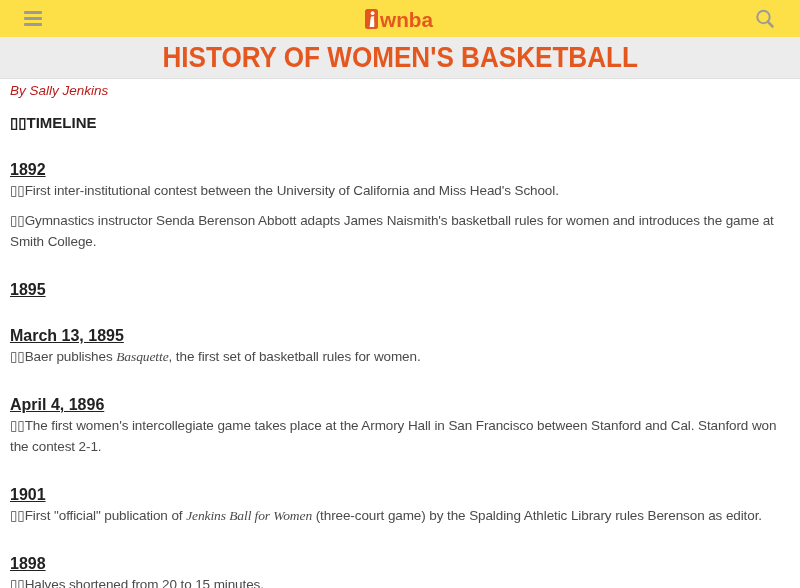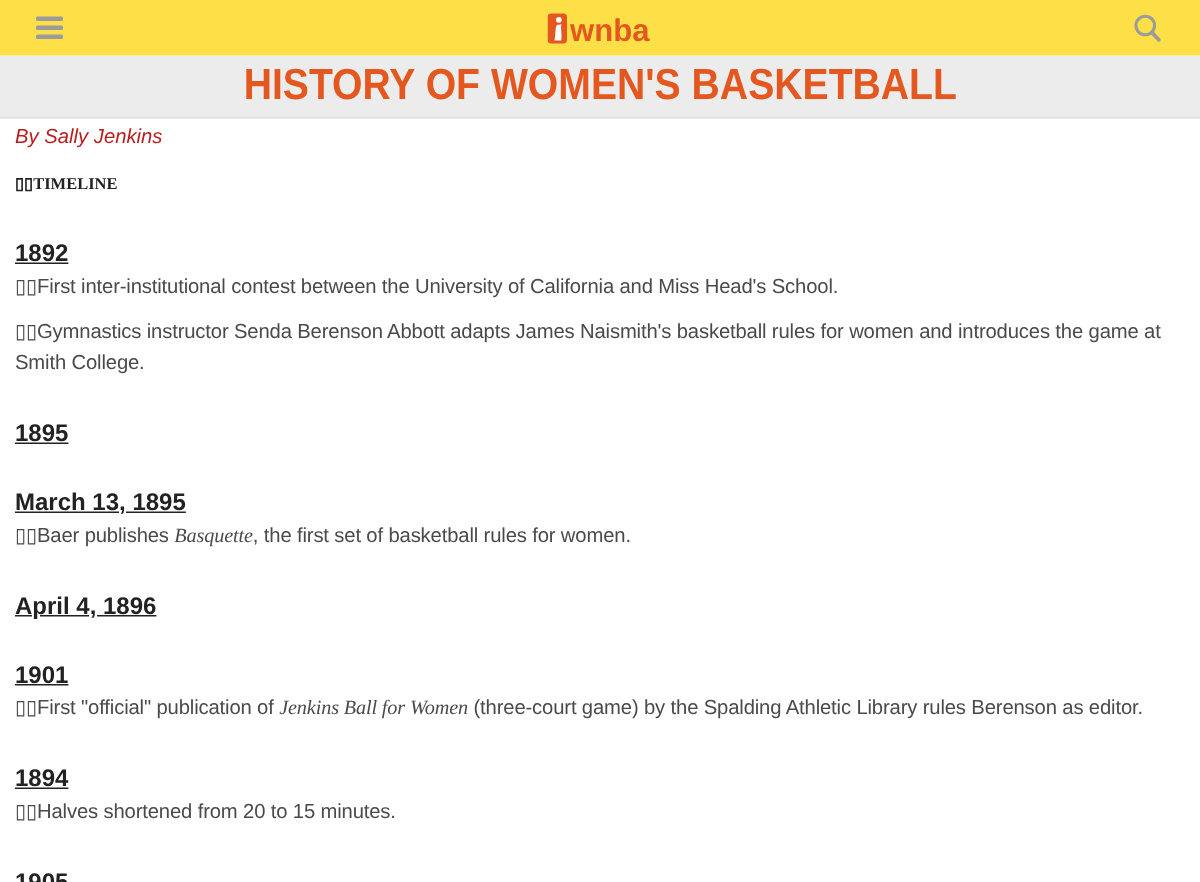--- a/index.html
+++ b/index.html
@@ -37,23 +37,22 @@
     margin:0;font-size:29px;font-weight:bold;color:var(--accent);
     letter-spacing:0;transform:scaleX(0.9);transform-origin:center;
     white-space:nowrap;
   }
   
   main.article{padding:4px 10px 0 10px;}
   .byline{
     margin:0;font-size:13.5px;font-style:italic;color:#b91c1c;line-height:16px;
   }
   h2.section-heading{
-    margin:15px 0 0 0;font-size:11px;line-height:18px;font-weight:bold;
+    margin:15px 0 0 0;font-size:15px;line-height:18px;font-weight:bold;
     color:var(--heading-text);
-    font-family:Liberation Serif, serif;
   }
   .timeline h3{
     margin:29px 0 2px 0;font-size:16px;line-height:17px;font-weight:bold;
     color:var(--heading-text);
     text-decoration:underline;
   }
   .timeline p{
     margin:0 0 9px 0;font-size:13.5px;line-height:21px;color:var(--body-text);
     letter-spacing:-0.1px;
   }
@@ -94,20 +93,21 @@
   <p class="byline">By Sally Jenkins</p>
   <h2 class="section-heading">▯▯TIMELINE</h2>
   <section class="timeline">
       <h3>1892</h3>
       <p><span>▯▯First inter-institutional contest between the University of California and Miss Head's School.</span></p>
       <p><span>▯▯Gymnastics instructor Senda Berenson Abbott adapts James Naismith's basketball rules for women and introduces the game at Smith College.</span></p>
       <h3>1895</h3>
       <h3>March 13, 1895</h3>
       <p><span>▯▯Baer publishes </span><em>Basquette</em><span>, the first set of basketball rules for women.</span></p>
       <h3>April 4, 1896</h3>
+      <p><span>▯▯The first women's intercollegiate game takes place at the Armory Hall in San Francisco between Stanford and Cal. Stanford won the contest 2-1.</span></p>
       <h3>1901</h3>
       <p><span>▯▯First "official" publication of </span><em>Jenkins Ball for Women</em><span> (three-court game) by the Spalding Athletic Library rules Berenson as editor.</span></p>
-      <h3>1894</h3>
+      <h3>1898</h3>
       <p><span>▯▯Halves shortened from 20 to 15 minutes.</span></p>
       <h3>1905</h3>
       <p><span>▯▯Six to nine players on a team; game called by 11 officials.</span></p>
     </section>
 </main>
 
 </body></html>

